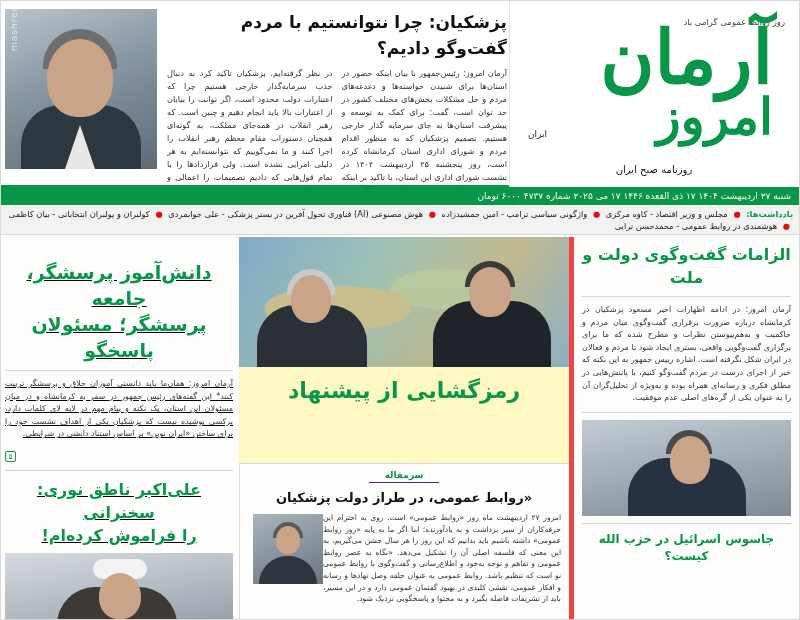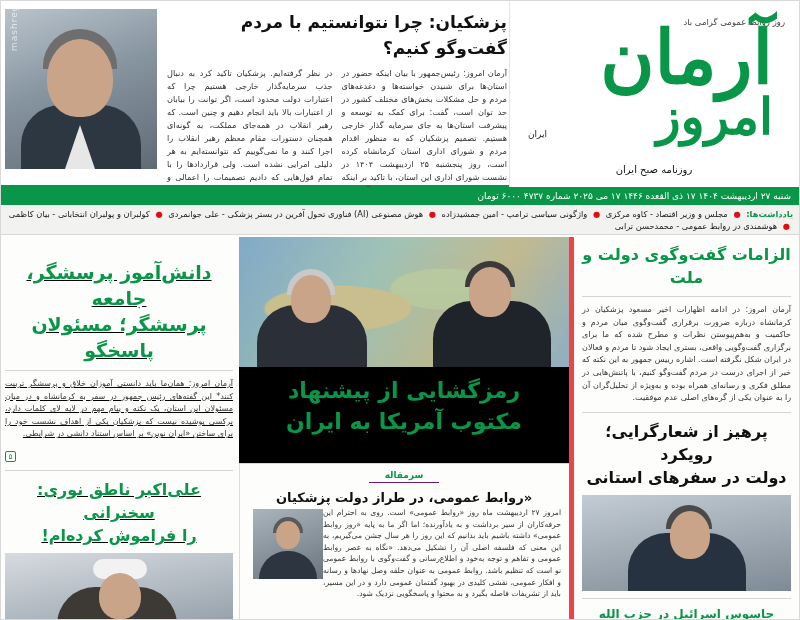--- a/index.html
+++ b/index.html
@@ -238,21 +238,21 @@
   }
   .mid-photo .manA {
     position: absolute; bottom: 0; left: 14px; width: 118px; height: 110px;
   }
   .mid-photo .manB {
     position: absolute; bottom: 0; right: 16px; width: 126px; height: 116px;
   }
   .mid-caption-bar {
     position: relative;
     width: 330px; height: 96px;
-    background: #000000;
+    background: #fef9c3;
     padding: 8px 10px 0 10px;
   }
   .mid-title {
     font-size: 22px; line-height: 31px;
     font-weight: bold; color: #0a9648;
     text-align: center; direction: rtl;
   }
 
   .editorial {
     position: relative;
@@ -267,21 +267,21 @@
     font-size: 9px;
     font-weight: bold;
     border-bottom: 1px solid #701a75;
     display: block;
     width: 70px;
     margin: 0 auto 5px auto;
     padding-bottom: 2px;
   }
   .ed-title {
     font-size: 13px; font-weight: bold; color: #111;
-    text-align: center; line-height: 19px; 
+    text-align: center; line-height: 19px; margin-bottom: 5px;
   }
   .ed-body {
     font-size: 7.6px; line-height: 11.6px; color: #333;
     text-align: justify;
   }
   .ed-photo {
     float: left;
     width: 70px; height: 70px;
     margin: 2px 0 3px 6px;
     background: linear-gradient(160deg,#aab4bd,#6b757e);
@@ -316,21 +316,21 @@
       <div class="logo-toptext">روز روابط عمومی گرامی باد</div>
       <div class="logo-word">
         <span>آرمان</span>
         <span class="w2">امروز</span>
       </div>
       <div class="logo-sub2">ایران</div>
       <div class="logo-sub">روزنامه صبح ایران</div>
     </div>
 
     <div class="lead-head">
-      <div class="lead-title">پزشکیان: چرا نتوانستیم با مردم گفت‌وگو کنیم؟</div>
+      <div class="lead-title">پزشکیان: چرا نتوانستیم با مردم گفت‌وگو دادیم؟</div>
       <div class="lead-body">
         <span>آرمان امروز: رئیس‌جمهور با بیان اینکه حضور در استان‌ها برای شنیدن خواسته‌ها و دغدغه‌های مردم و حل مشکلات بخش‌های مختلف کشور در حد توان است، گفت: برای کمک به توسعه و پیشرفت استان‌ها به جای سرمایه گذار خارجی هستیم. تصمیم پزشکیان که به منظور اقدام مردم و شورای اداری استان کرمانشاه کرده است، روز پنجشنبه ۲۵ اردیبهشت ۱۴۰۴ در نشست شورای اداری این استان، با تاکید بر اینکه برای حل مشکلات به استان کرمانشاه آمده‌ایم.</span>
         <span>به صورت شبهات برای سرمایه‌گذاری در استان در نظر گرفته‌ایم. پزشکیان تاکید کرد به دنبال جذب سرمایه‌گذار خارجی هستیم چرا که اعتبارات دولت محدود است، اگر توانت را بیابان از اعتبارات بالا باید انجام دهیم و چنین است. که رهبر انقلاب در همه‌جای مملکت، به گونه‌ای همچنان دستورات مقام معظم رهبر انقلاب را اجرا کنند و ما نمی‌گوییم که نتوانسته‌ایم به هر دلیلی امرایی نشده است. ولی قراردادها را با تمام قول‌هایی که دادیم تصمیمات را اعمالی و اجرایی کنیم البته در مورد مبانی.</span>
       </div>
       <div class="lead-page">۳</div>
     </div>
 
     <div class="lead-photo">
       <div class="suit"></div>
       <div class="shirt"></div>
@@ -358,24 +358,20 @@
     <span>هوشمندی در روابط عمومی - محمدحسن ترابی</span>
   </div>
 
   <div class="col-right">
     <div class="hl big">الزامات گفت‌وگوی دولت و ملت</div>
     <div class="sep"></div>
     <div class="bodytext">آرمان امروز: در ادامه اظهارات اخیر مسعود پزشکیان در کرمانشاه درباره ضرورت برقراری گفت‌وگوی میان مردم و حاکمیت و به‌هم‌پیوستن نظرات و مطرح شده که ما برای برگزاری گفت‌وگویی واقعی، بستری ایجاد شود تا مردم و فعالان در ایران شکل نگرفته است. اشاره رییس جمهور به این نکته که خبر از اجرای درست در مردم گفت‌وگو کنیم، با پاتنش‌هایی در مطلق فکری و رسانه‌ای همراه بوده و به‌ویژه از تحلیل‌گران آن را به عنوان یکی از گره‌های اصلی عدم موفقیت.</div>
 
     <div class="sep"></div>
 
-    <div class="hl big dark">
-      <div>پرهیز از شعارگرایی؛ رویکرد</div>
-      <div>دولت در سفرهای استانی</div>
-    </div>
 
     <div class="photo strip-photo" style="background:linear-gradient(170deg,#c3ccd4,#7e8a95);">
       <div class="ph-suit" style="left:46px;width:118px;height:58px;background:#263240;"></div>
       <div class="ph-hair" style="top:10px;left:84px;width:46px;height:24px;background:#4a4a4a;"></div>
       <div class="ph-face" style="top:16px;left:88px;width:40px;height:48px;"></div>
     </div>
 
     <div class="sep"></div>
     <div class="footline">جاسوس اسرائیل در حزب الله کیست؟</div>
   </div>
@@ -392,21 +388,20 @@
       <div class="manB">
         <div class="ph-suit" style="right:2px;width:118px;height:66px;background:#1f242b;"></div>
         <div class="ph-hair" style="top:10px;right:38px;width:50px;height:26px;background:#3a3a3a;"></div>
         <div class="ph-face" style="top:16px;right:42px;width:42px;height:50px;"></div>
       </div>
     </div>
 
     <div class="mid-caption-bar">
       <div class="mid-title">
         <div>رمزگشایی از پیشنهاد</div>
-        <div>مکتوب آمریکا به ایران</div>
       </div>
     </div>
 
     <div class="editorial">
       <span class="ed-kicker">سرمقاله</span>
       <div class="ed-title">«روابط عمومی، در طراز دولت پزشکیان</div>
       <div class="ed-photo">
         <div class="ph-suit" style="left:6px;width:58px;height:28px;background:#2d3540;"></div>
         <div class="ph-hair" style="top:8px;left:20px;width:30px;height:16px;background:#5a5a5a;"></div>
         <div class="ph-face" style="top:12px;left:23px;width:24px;height:28px;"></div>

